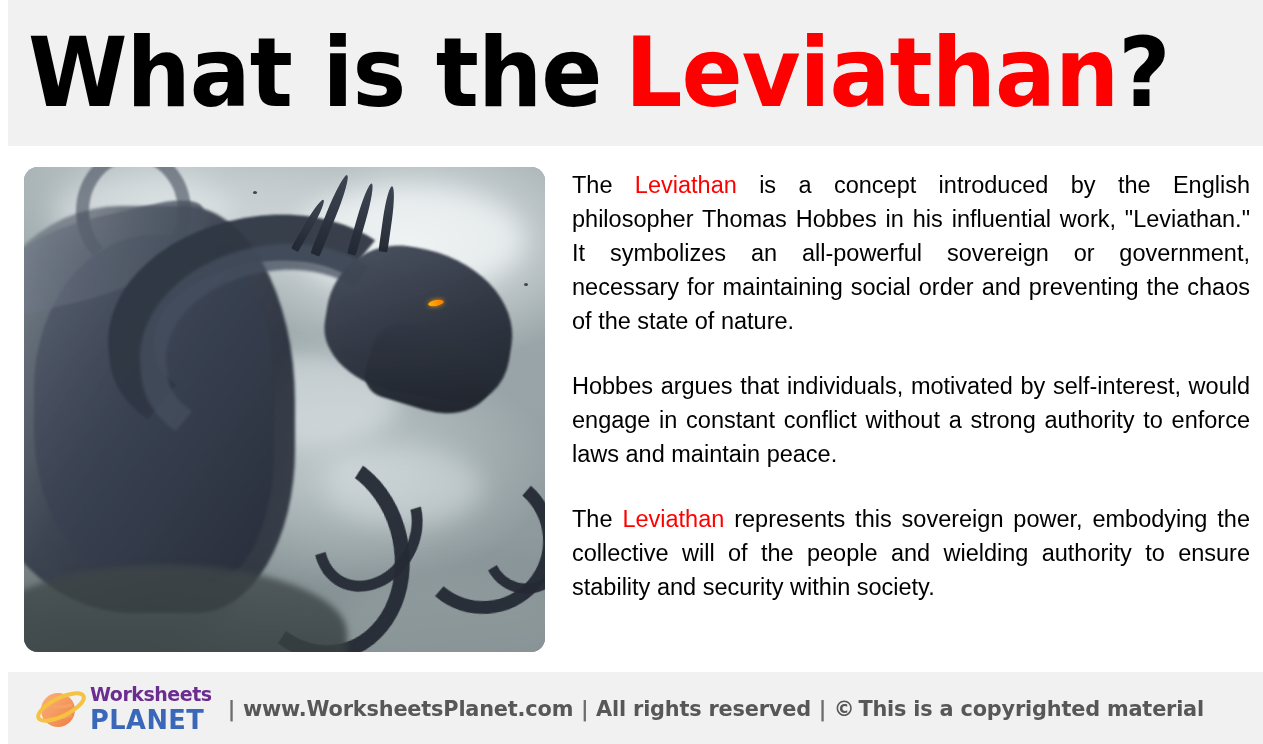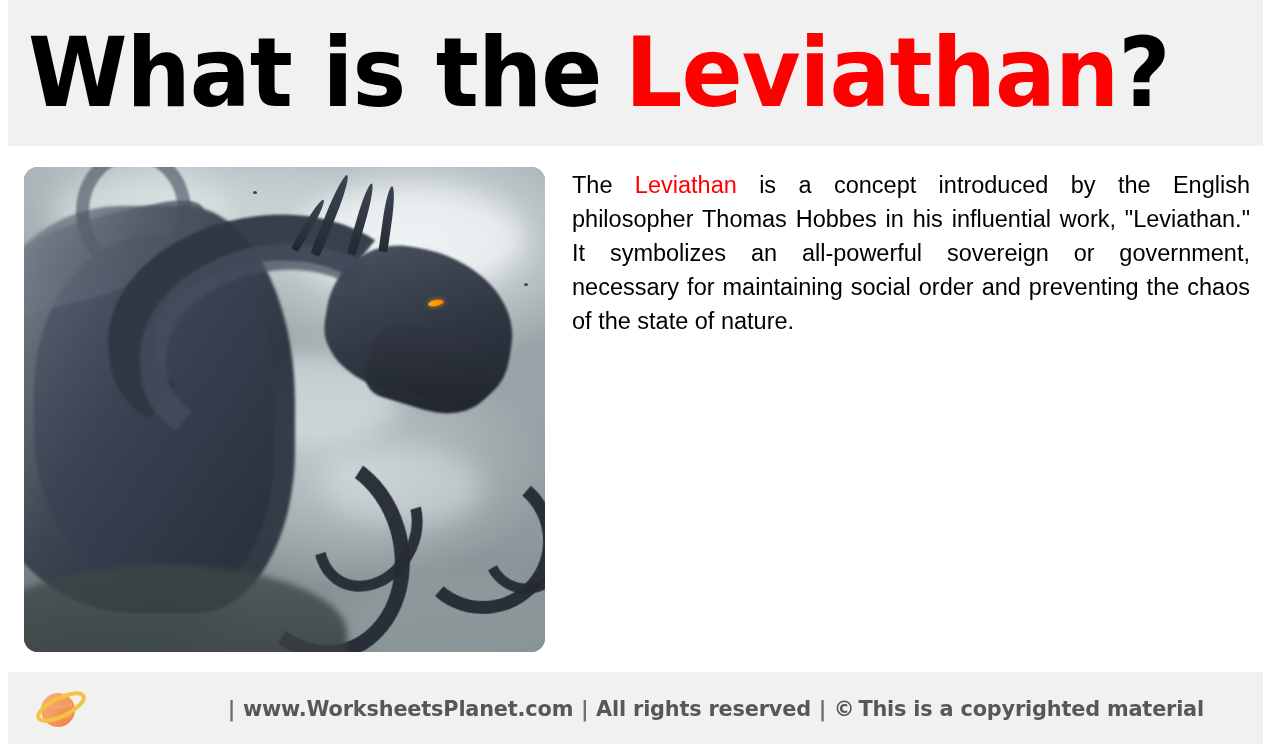--- a/index.html
+++ b/index.html
@@ -341,20 +341,26 @@
       <div class="horn h3"></div>
 
       <div class="speck sp1"></div>
       <div class="speck sp2"></div>
       <div class="ground"></div>
     </div>
 
     <div class="text-col">
       <p class="para">
         <span>The </span><span class="hl">Leviathan</span><span> is a concept introduced by the English philosopher Thomas Hobbes in his influential work, "Leviathan." It symbolizes an all-powerful sovereign or government, necessary for maintaining social order and preventing the chaos of the state of nature.</span>
+      </p>
+      <p class="para">
+        <span>Hobbes argues that individuals, motivated by self-interest, would engage in constant conflict without a strong authority to enforce laws and maintain peace.</span>
+      </p>
+      <p class="para">
+        <span>The </span><span class="hl">Leviathan</span><span> represents this sovereign power, embodying the collective will of the people and wielding authority to ensure stability and security within society.</span>
       </p>
     </div>
 
   </div>
 
   <div class="footer-band">
 
     <div class="logo">
       <div class="planet-mark">
         <svg viewBox="0 0 52 52" width="52" height="52" aria-hidden="true">
@@ -364,20 +370,24 @@
               <stop offset="55%" stop-color="#f4975c"></stop>
               <stop offset="100%" stop-color="#ec7f45"></stop>
             </linearGradient>
           </defs>
           <circle cx="24" cy="28" r="17" fill="url(#pg)"></circle>
           <path d="M10 22 q14 5 28 1" stroke="#f7a468" stroke-width="3" fill="none" opacity="0.75"></path>
           <path d="M10 34 q14 5 28 -1" stroke="#f7a468" stroke-width="3" fill="none" opacity="0.6"></path>
           <ellipse cx="27" cy="25" rx="25" ry="9" fill="none" stroke="#f5c242" stroke-width="4" transform="rotate(-26 27 25)"></ellipse>
         </svg>
       </div>
+      <div class="logo-words">
+        <span class="logo-top">Worksheets</span>
+        <span class="logo-bottom">PLANET</span>
+      </div>
     </div>
 
     <div class="footer-text">
       <span class="sep">|</span>
       <span>www.WorksheetsPlanet.com</span>
       <span class="sep">|</span>
       <span>All rights reserved</span>
       <span class="sep">|</span>
       <span class="cmark">©</span>
       <span>This is a copyrighted material</span>

